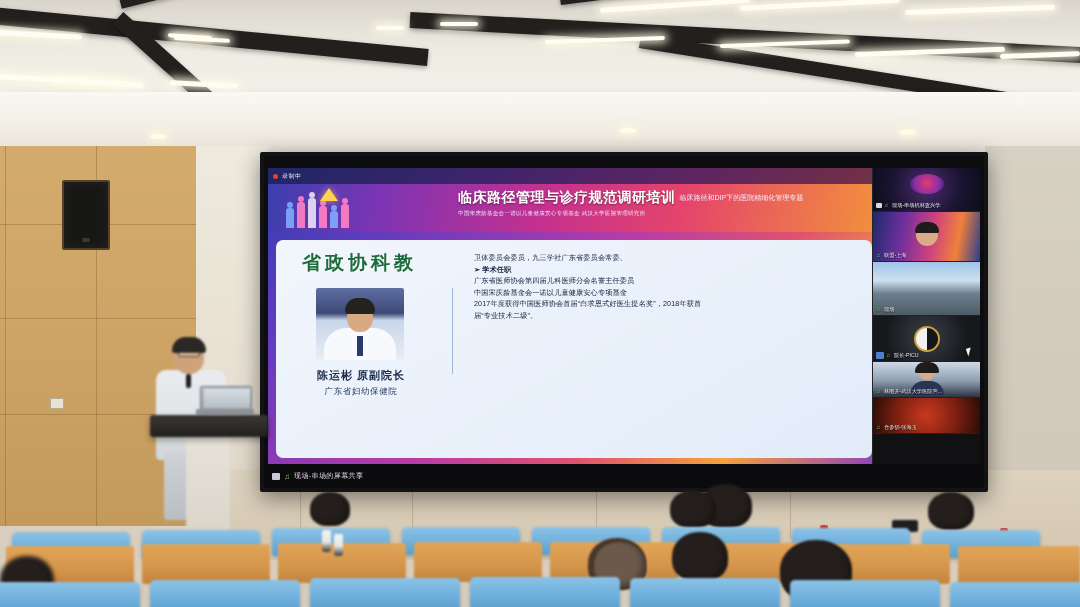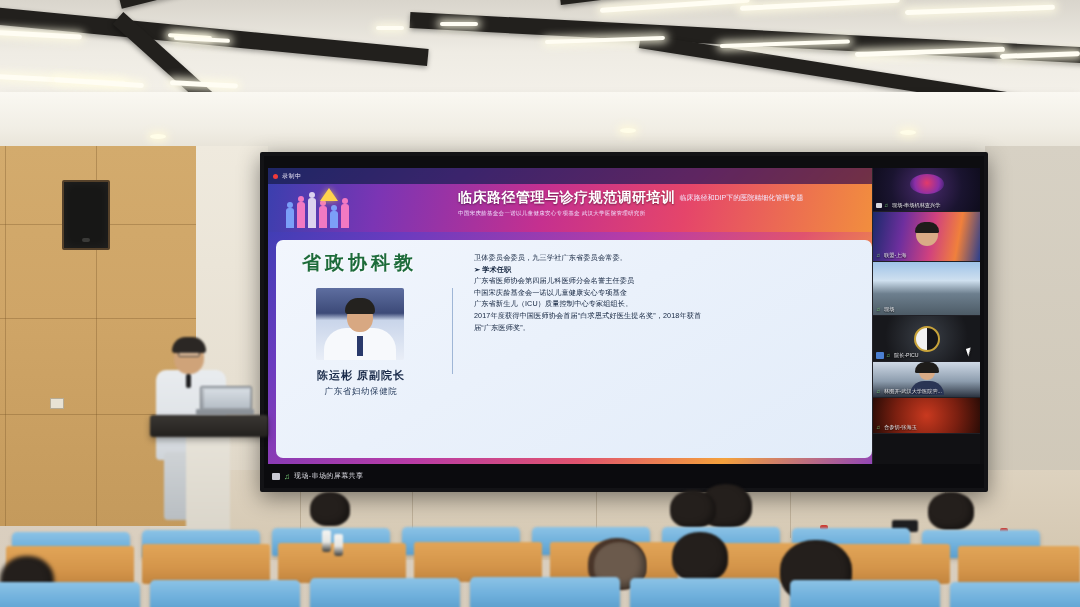--- a/index.html
+++ b/index.html
@@ -424,23 +424,22 @@
           </div>
           <div class="name-main">陈运彬 原副院长</div>
           <div class="name-sub">广东省妇幼保健院</div>
           <div class="vrule"></div>
 
           <div class="bio">
             <div>卫体委员会委员，九三学社广东省委员会常委。</div>
             <div class="hd">➢ 学术任职</div>
             <div>广东省医师协会第四届儿科医师分会名誉主任委员</div>
             <div>中国宋庆龄基金会一诺以儿童健康安心专项基金</div>
-            <div>广东省新生儿（ICU）质量控制中心专家组组长。</div>
             <div>2017年度获得中国医师协会首届“白求恩式好医生提名奖”，2018年获首</div>
-            <div>届“广东医师奖”。</div>
+            <div>届“专业技术二级”。</div>
           </div>
         </div>
       </div>
 
       <div class="sidebar">
 
         <div class="ptile" style="height:44px;">
           <div class="thumb a">
             <span class="logo-circ"></span>
           </div>

